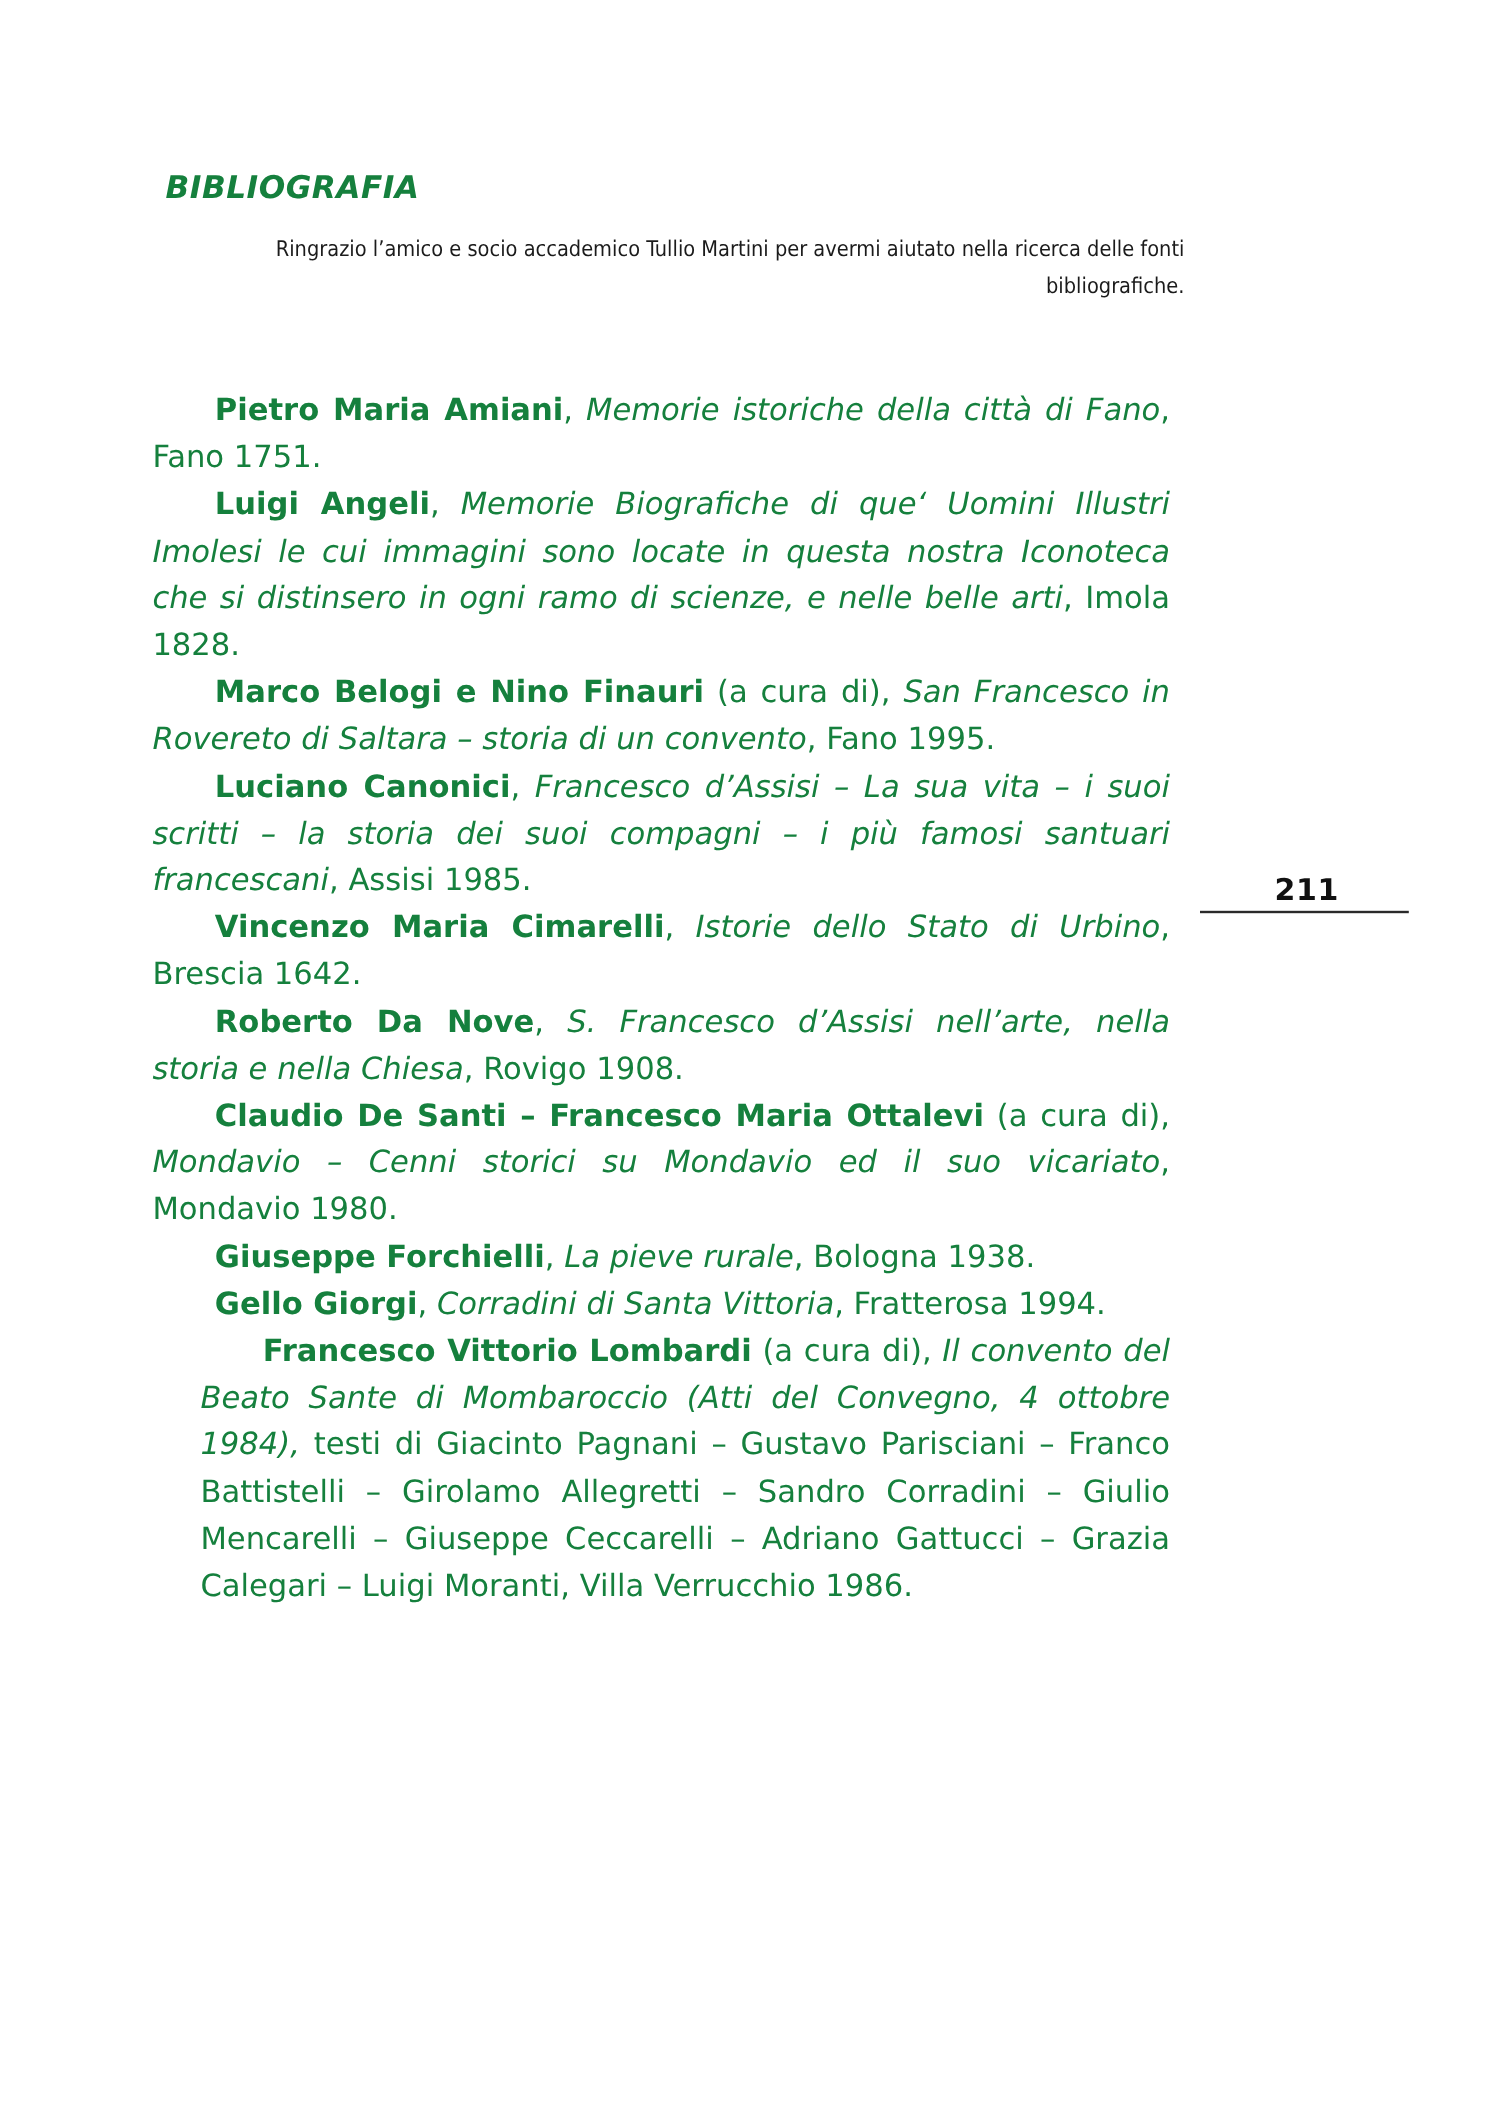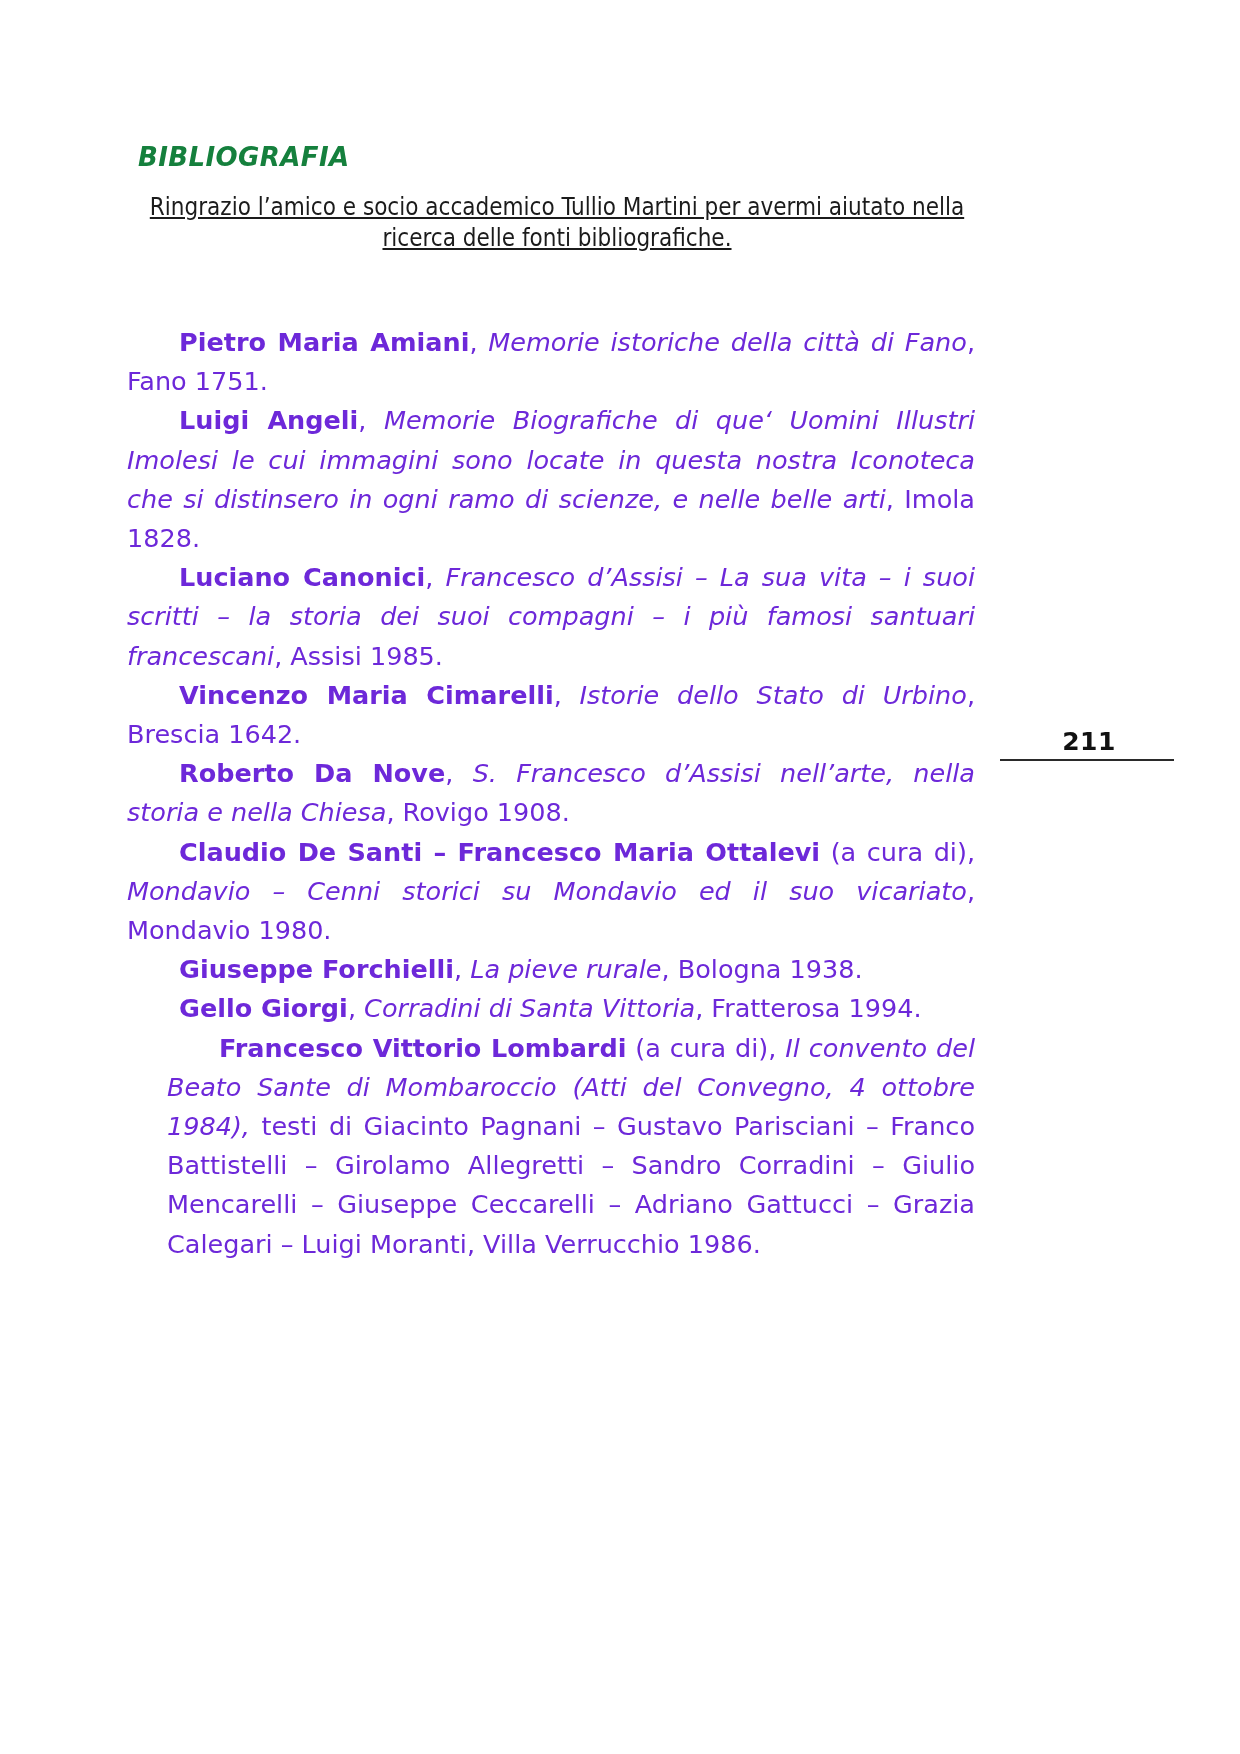--- a/index.html
+++ b/index.html
@@ -36,39 +36,38 @@
     white-space: nowrap;
   }
 
   
   .intro {
     position: absolute;
     left: 127px;
     top: 192px;
     width: 860px;
     font-family: "DejaVu Sans Condensed", "Liberation Sans Narrow", "DejaVu Sans", sans-serif;
-    font-size: 24px;
+    font-size: 18px;
     line-height: 31px;
     font-stretch: condensed;
     color: #1b1b1b;
-    text-align: center;
-    text-decoration: underline;
+    text-align: right;
   }
 
   
   .biblio {
     position: absolute;
     left: 127px;
     top: 323px;
     width: 848px;
     font-size: 25.5px;
     line-height: 39.2px;
     text-align: justify;
     text-justify: inter-word;
-    color: #6d28d9;
+    color: #15803d;
     hyphens: manual;
   }
   .biblio p {
     margin: 0;
     text-indent: 52px;
     text-align: justify;
   }
   .biblio p:last-child {
     text-align-last: left;
     margin-left: 40px;
@@ -116,20 +115,23 @@
 
     <p>
       <b>Pietro Maria Amiani</b><span>, </span><i>Memorie istoriche della città di Fano</i><span>, </span><span>Fano 1751.</span>
     </p>
 
     <p>
       <b>Luigi Angeli</b><span>, </span><i>Memorie Biografiche di que‘ Uomini Illustri Imolesi le cui immagini sono locate in questa nostra Iconoteca che si distinsero in ogni ramo di scienze, e nelle belle arti</i><span>, </span><span>Imola 1828.</span>
     </p>
 
 
+    <p>
+      <b>Marco Belogi e Nino Finauri</b><span> </span><span>(a cura di)</span><span>, </span><i>San Francesco in Rovereto di Saltara – storia di un convento</i><span>, </span><span>Fano 1995.</span>
+    </p>
 
     <p>
       <b>Luciano Canonici</b><span>, </span><i>Francesco d’Assisi – La sua vita – i suoi scritti – la storia dei suoi compagni – i più famosi santuari francescani</i><span>, </span><span>Assisi 1985.</span>
     </p>
 
     <p>
       <b>Vincenzo Maria Cimarelli</b><span>, </span><i>Istorie dello Stato di Urbino</i><span>, </span><span>Brescia 1642.</span>
     </p>
 
     <p>

